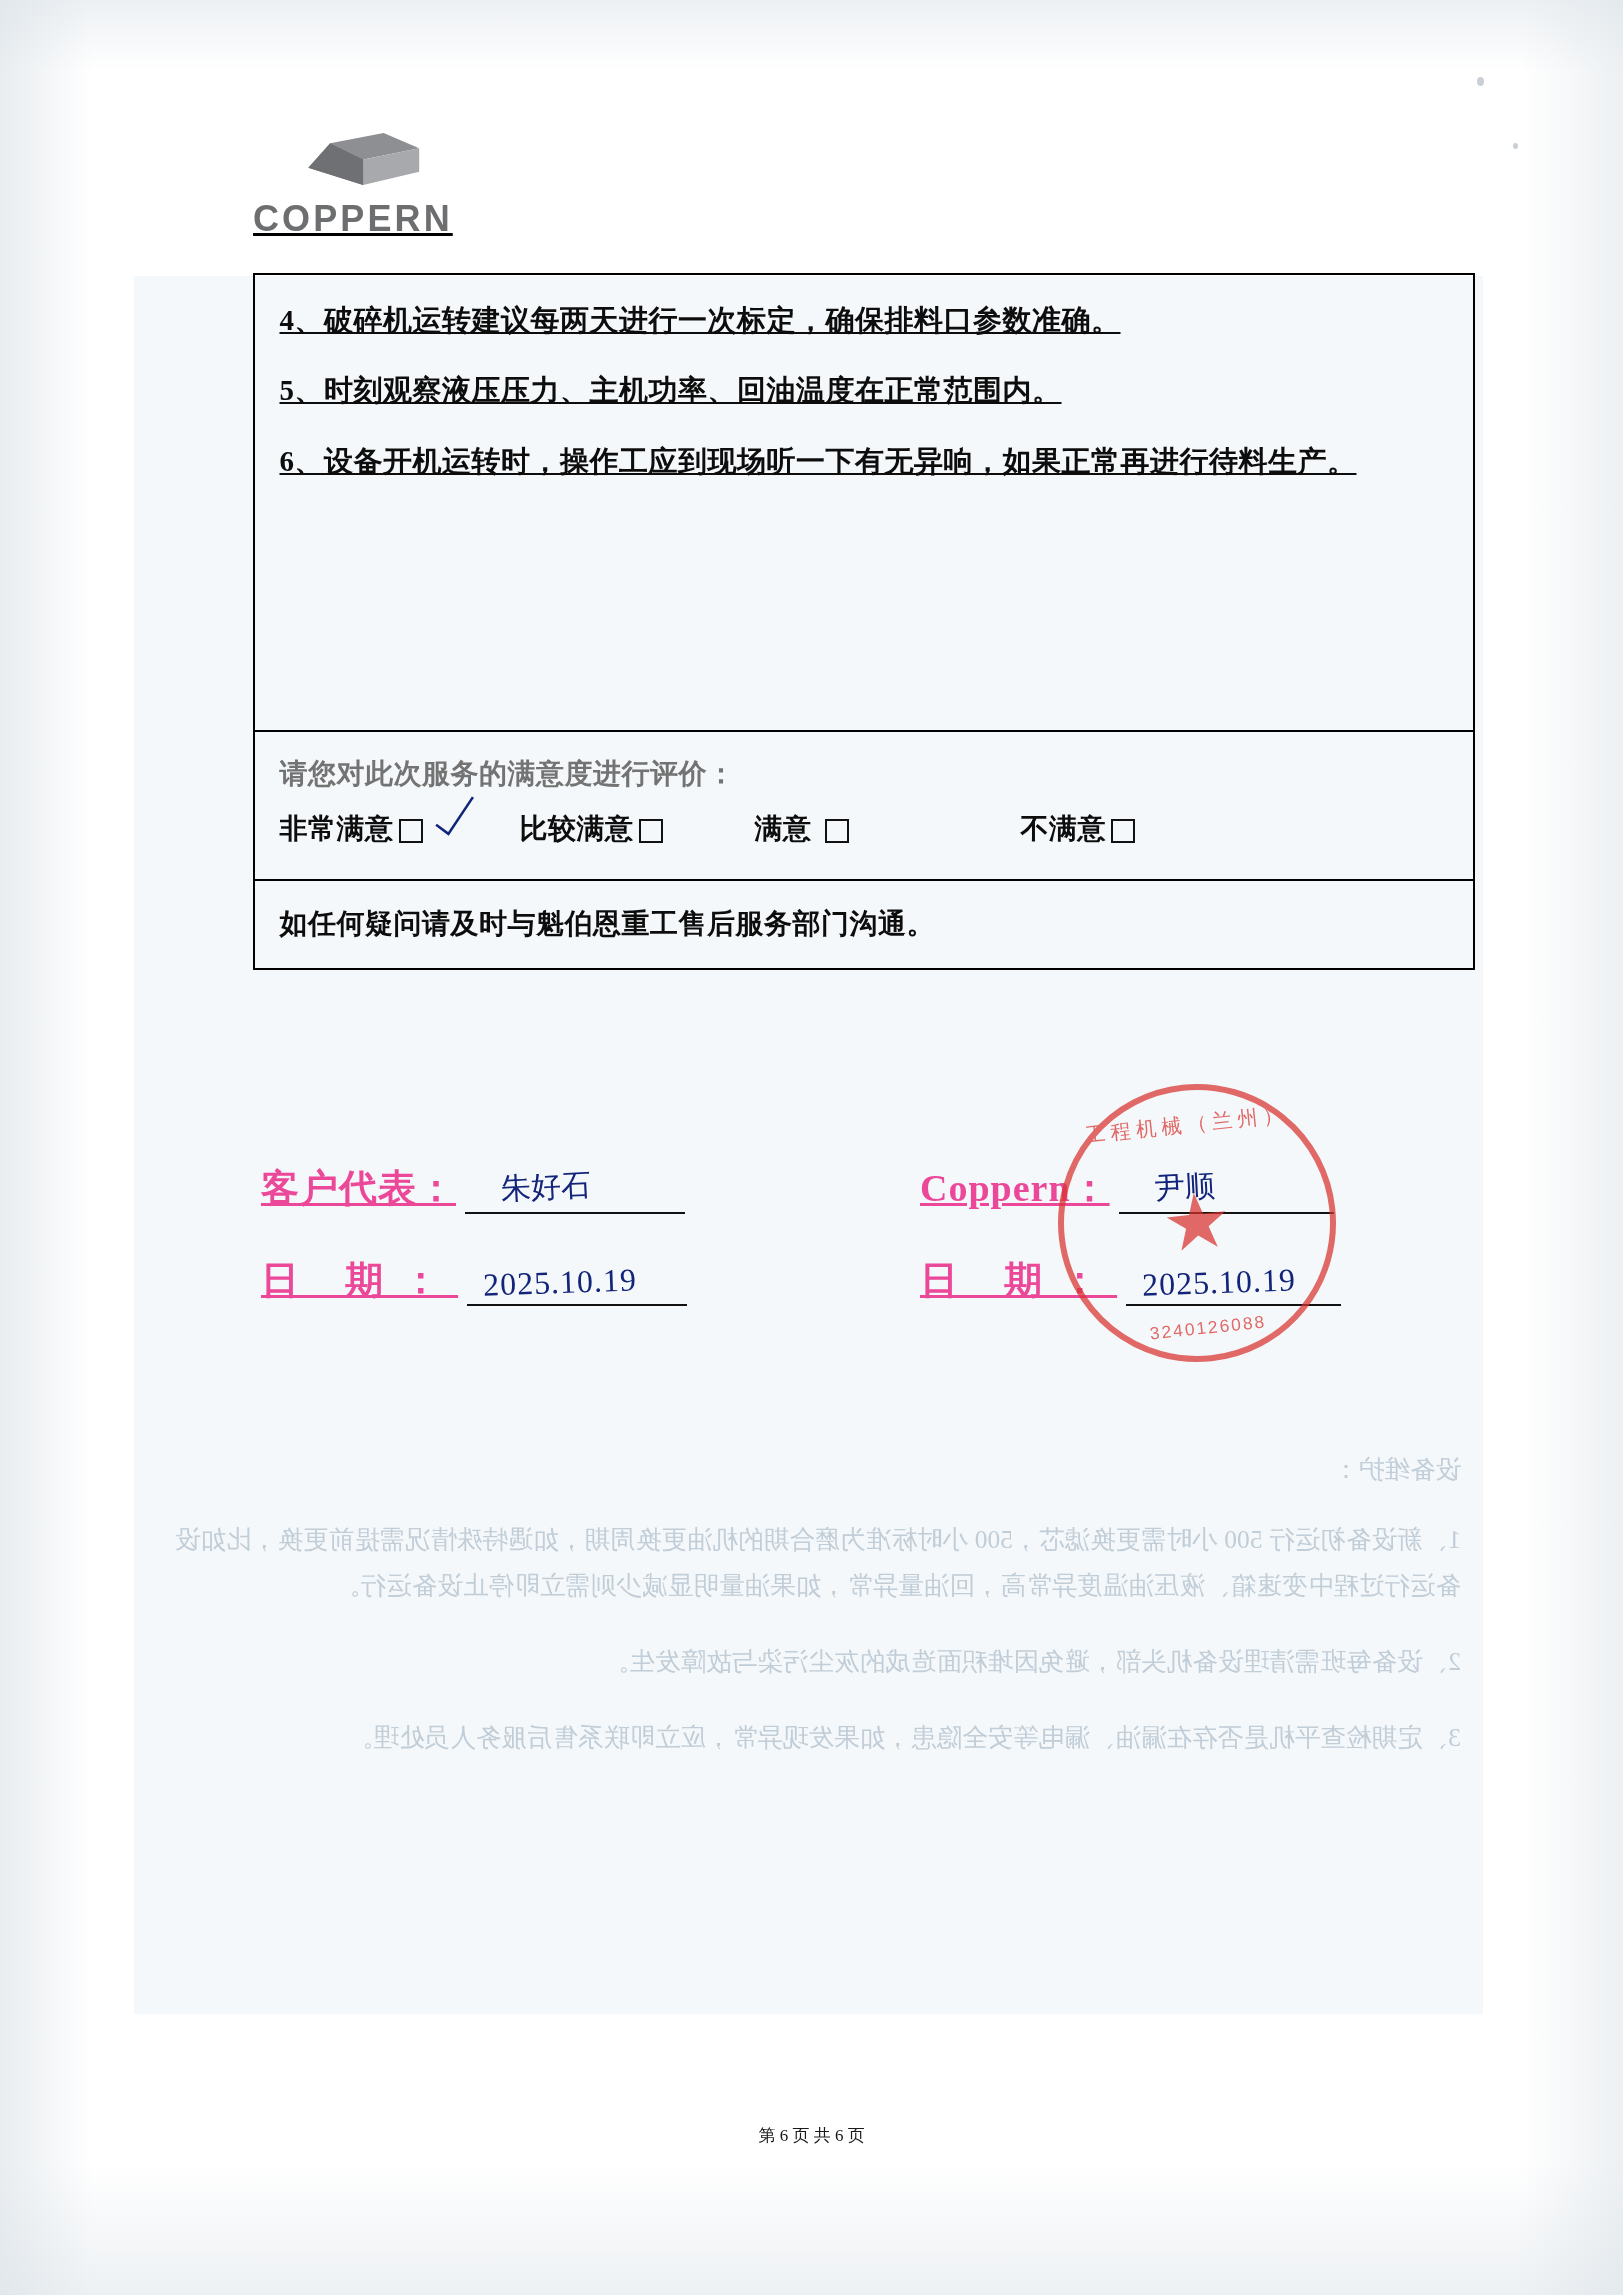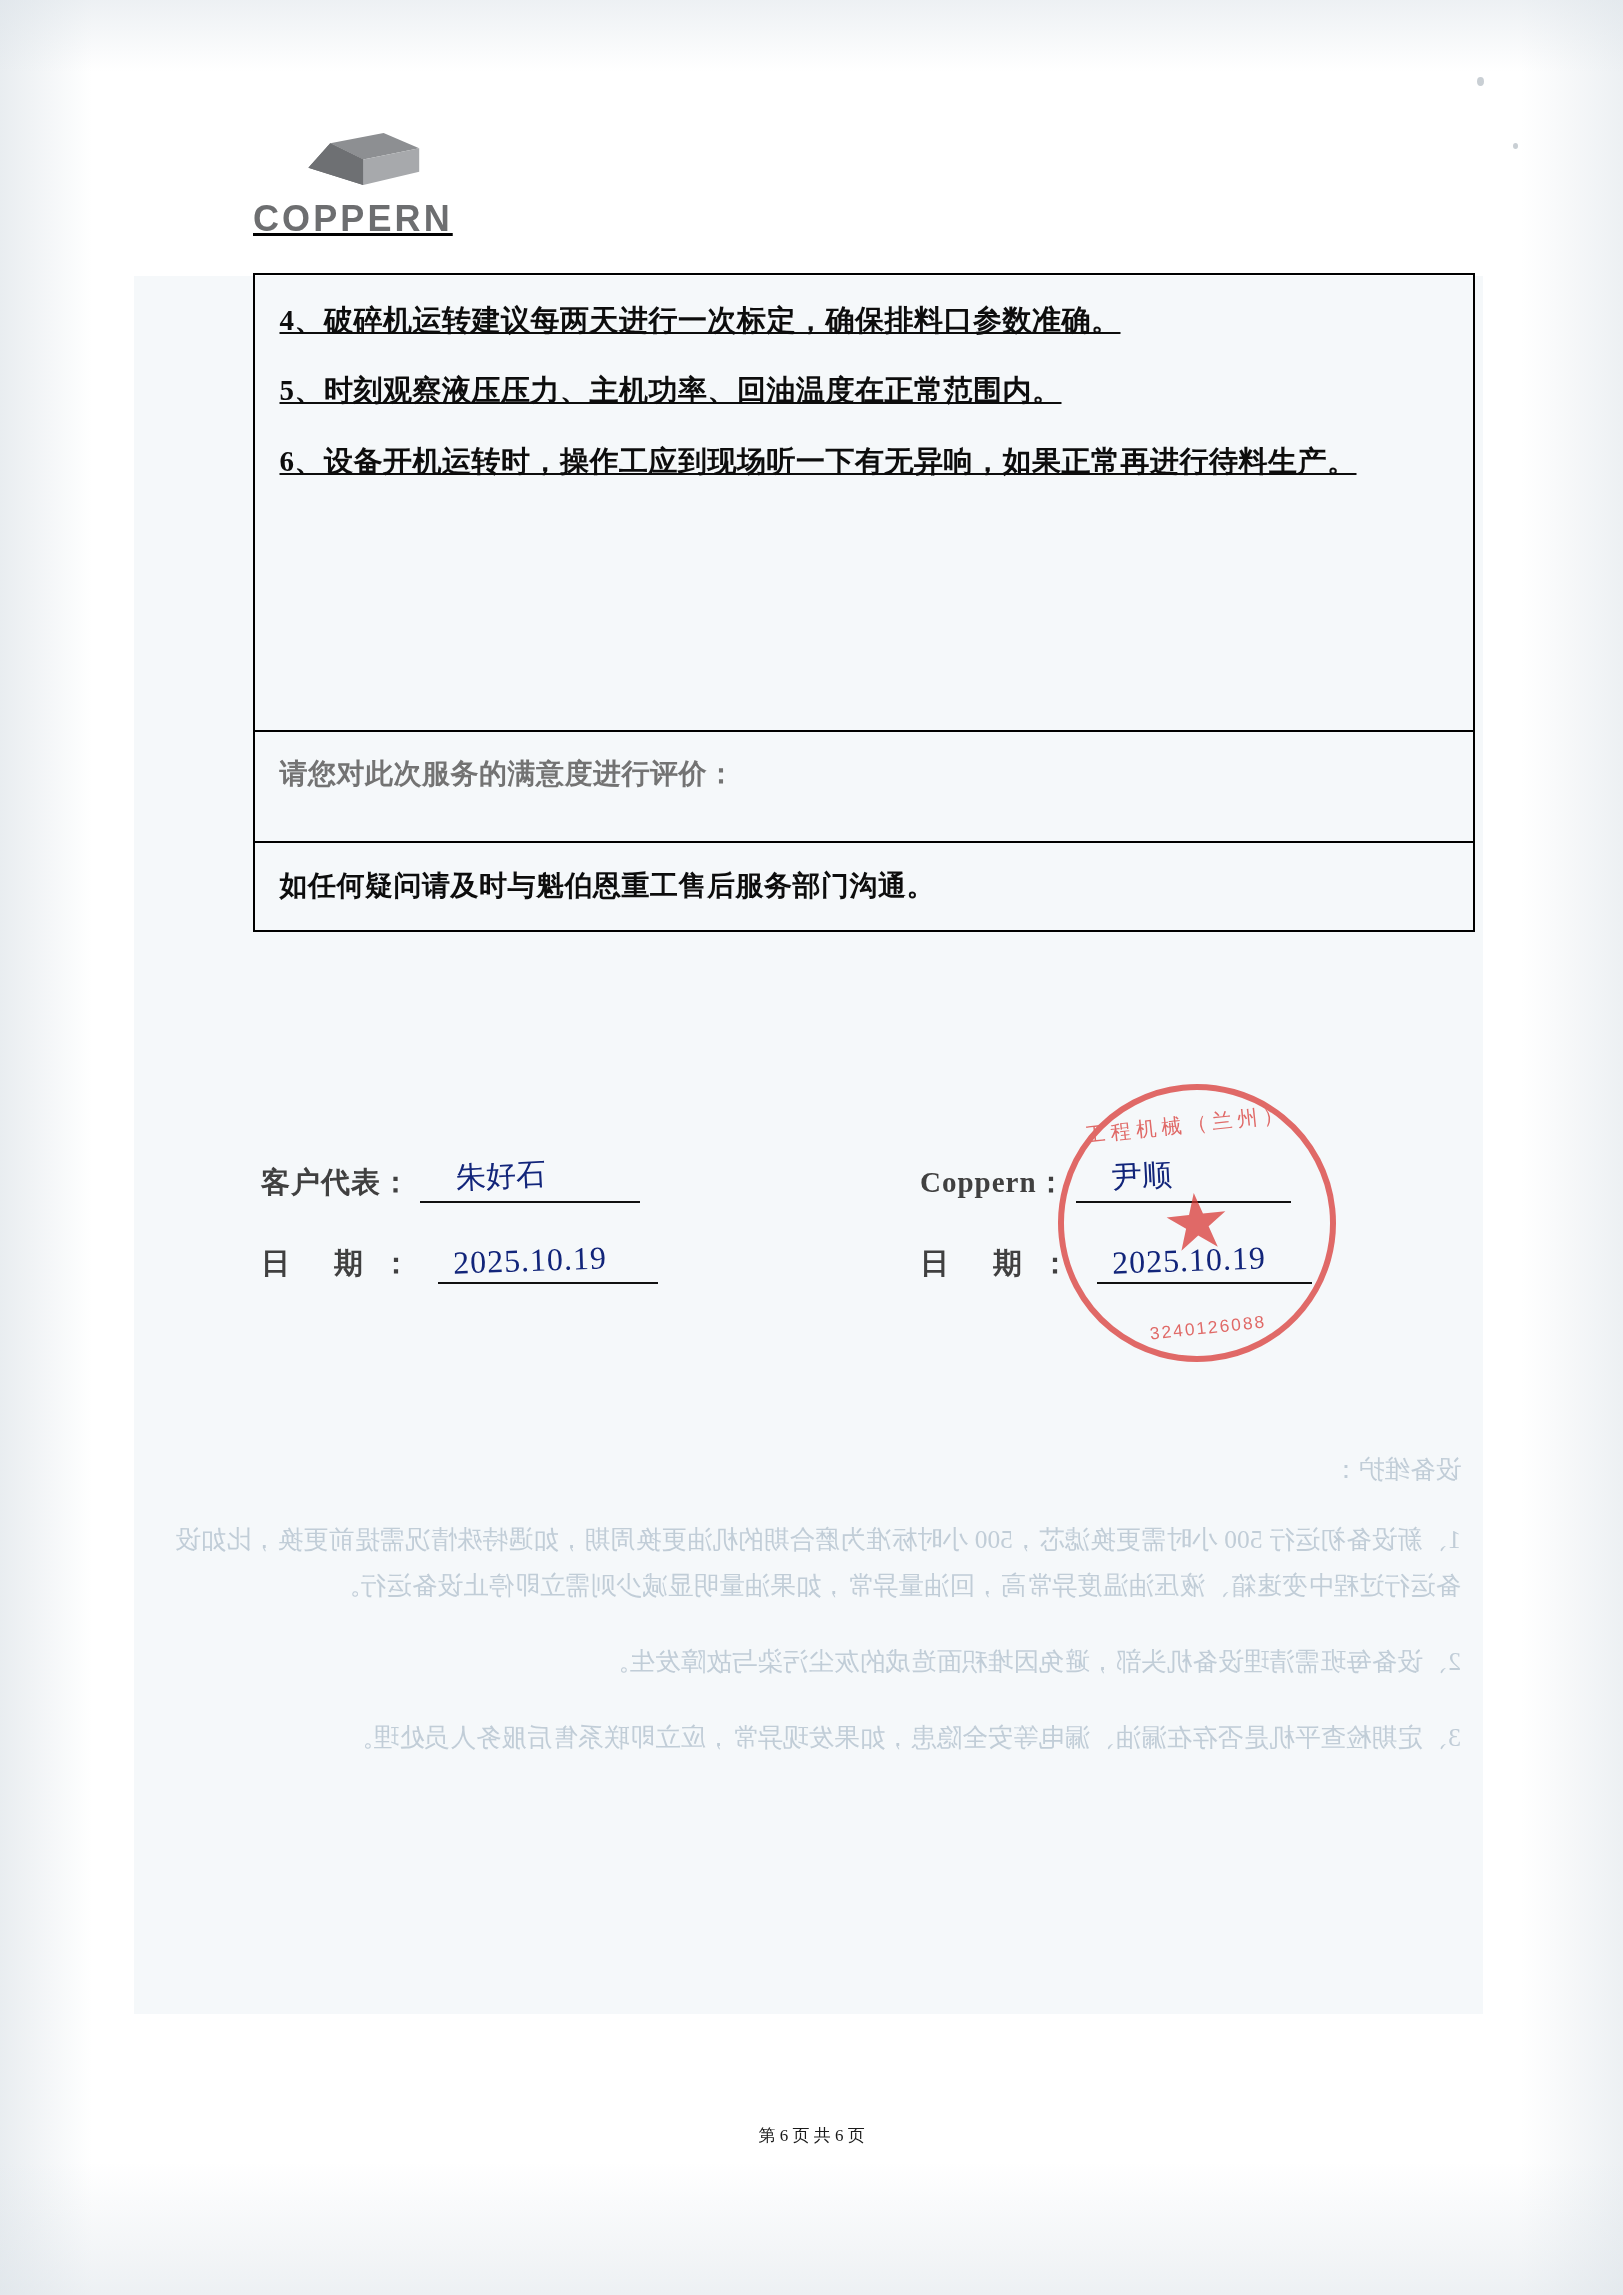--- a/index.html
+++ b/index.html
@@ -180,25 +180,26 @@
     margin-bottom: 41px;
     position: relative;
   }
   .sign-field {
     display: flex;
     align-items: flex-end;
     position: relative;
   }
   .sign-label {
     font-family: "Liberation Serif", serif;
-    font-size: 29px;
-    font-weight: bold;
-    color: #404040;
+    font-size: 38px;
+    font-weight: bold;
+    color: #ec4899;
     white-space: nowrap;
     letter-spacing: 1px;
+    text-decoration: underline;
   }
   .sign-label.spaced { letter-spacing: 18.4px; }
   .sign-rule {
     border-bottom: 2px solid #111;
     height: 4.1px;
     margin-left: 9.2px;
     position: relative;
   }
   .rule-a { width: 220px; }
   .rule-b { width: 215px; }
@@ -330,20 +331,41 @@
   <div class="doc-table">
 
     <div class="cell note-cell">
       <p class="para">4、破碎机运转建议每两天进行一次标定，确保排料口参数准确。</p>
       <p class="para">5、时刻观察液压压力、主机功率、回油温度在正常范围内。</p>
       <p class="para">6、设备开机运转时，操作工应到现场听一下有无异响，如果正常再进行待料生产。</p>
     </div>
 
     <div class="cell rate-cell">
       <div class="rate-title">请您对此次服务的满意度进行评价：</div>
+      <div class="rate-options">
+        <div class="rate-opt o1">
+          <span>非常满意</span>
+          <span class="box"></span>
+          <svg class="tick" viewBox="0 0 90 90">
+            <path d="M10 62 L34 80 L82 8" fill="none" stroke="#12257a" stroke-width="5"></path>
+          </svg>
+        </div>
+        <div class="rate-opt o2">
+          <span>比较满意</span>
+          <span class="box"></span>
+        </div>
+        <div class="rate-opt o3">
+          <span>满意</span>
+          <span class="box"></span>
+        </div>
+        <div class="rate-opt o4">
+          <span>不满意</span>
+          <span class="box"></span>
+        </div>
+      </div>
     </div>
 
     <div class="cell">
       <div class="complaint-line">如任何疑问请及时与魁伯恩重工售后服务部门沟通。</div>
     </div>
 
   </div>
 
   <div class="sign-area">
     <div class="sign-row">

